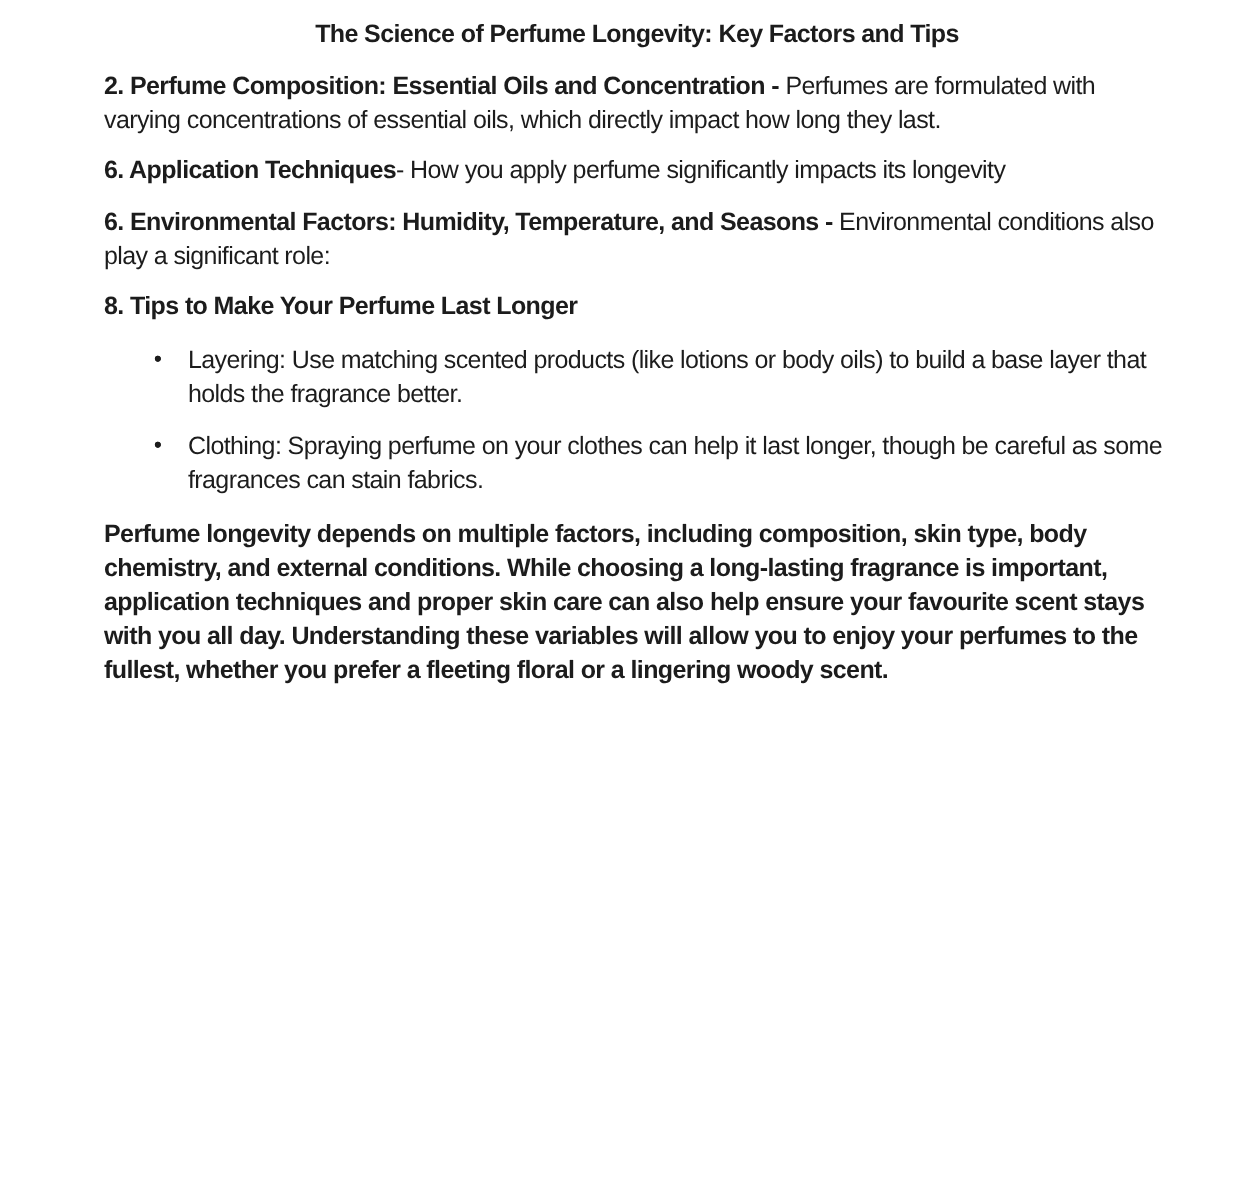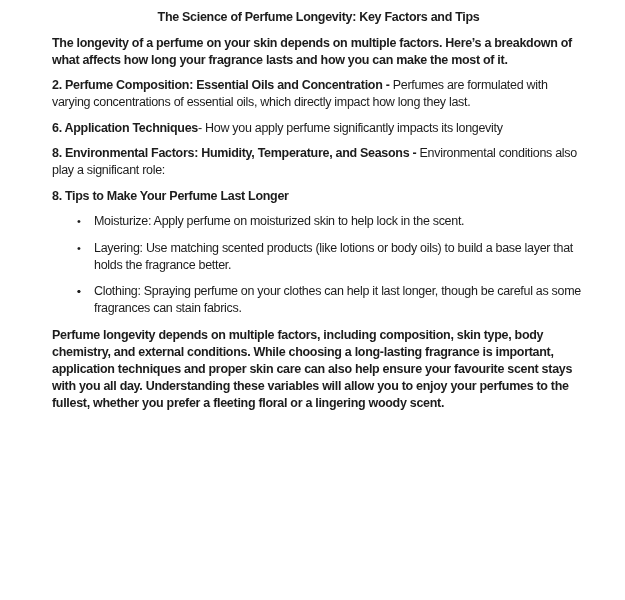--- a/index.html
+++ b/index.html
@@ -38,35 +38,34 @@
     margin: 0 -0.5px;
   }
 </style>
 </head>
 <body>
 
 <div class="doc">
 
   <p class="title">The Science of Perfume Longevity: Key Factors and Tips</p>
 
-  <p class="bold">The longevity of a perfume on your skin depends on multiple factors. Here’s a breakdown of what affects how long your fragrance lasts and how you can make the most of it.</p>
 
   <p><b>2. Perfume Composition: Essential Oils and Concentration - </b><span>Perfumes are formulated with varying concentrations of essential oils, which directly impact how long they last.</span></p>
 
 
 
 
   <p class="nowrap"><b>6. Application Techniques</b><span>- How you apply perfume significantly impacts its longevity</span></p>
 
-  <p><b>8. Environmental Factors: Humidity, Temperature, and Seasons - </b><span>Environmental conditions also play a significant role:</span></p>
+  <p><b>6. Environmental Factors: Humidity, Temperature, and Seasons - </b><span>Environmental conditions also play a significant role:</span></p>
 
   <p><b>8. Tips to Make Your Perfume Last Longer</b></p>
 
   <ul class="tips">
-    <li><span class="dot">•</span><span>Moisturize: Apply perfume on moisturized skin to help lock in the scent.</span></li>
+    <li><span class="dot">•</span></li>
     <li><span class="dot">•</span><span>Layering: Use matching scented products (like lotions or body oils) to build a base layer that holds the fragrance better.</span></li>
     <li><span class="dot">•</span></li>
     <li><span class="dot">•</span><span>Clothing: Spraying perfume on your clothes can help it last longer, though be careful as some fragrances can stain fabrics.</span></li>
   </ul>
 
   <p class="bold">Perfume longevity depends on multiple factors, including composition, skin type, body chemistry, and external conditions. While choosing a long-lasting fragrance is important, application techniques and proper skin care can also help ensure your favourite scent stays with you all day. Understanding these variables will allow you to enjoy your perfumes to the fullest, whether you prefer a fleeting floral or a lingering woody scent.</p>
 
 </div>
 
 </body></html>

